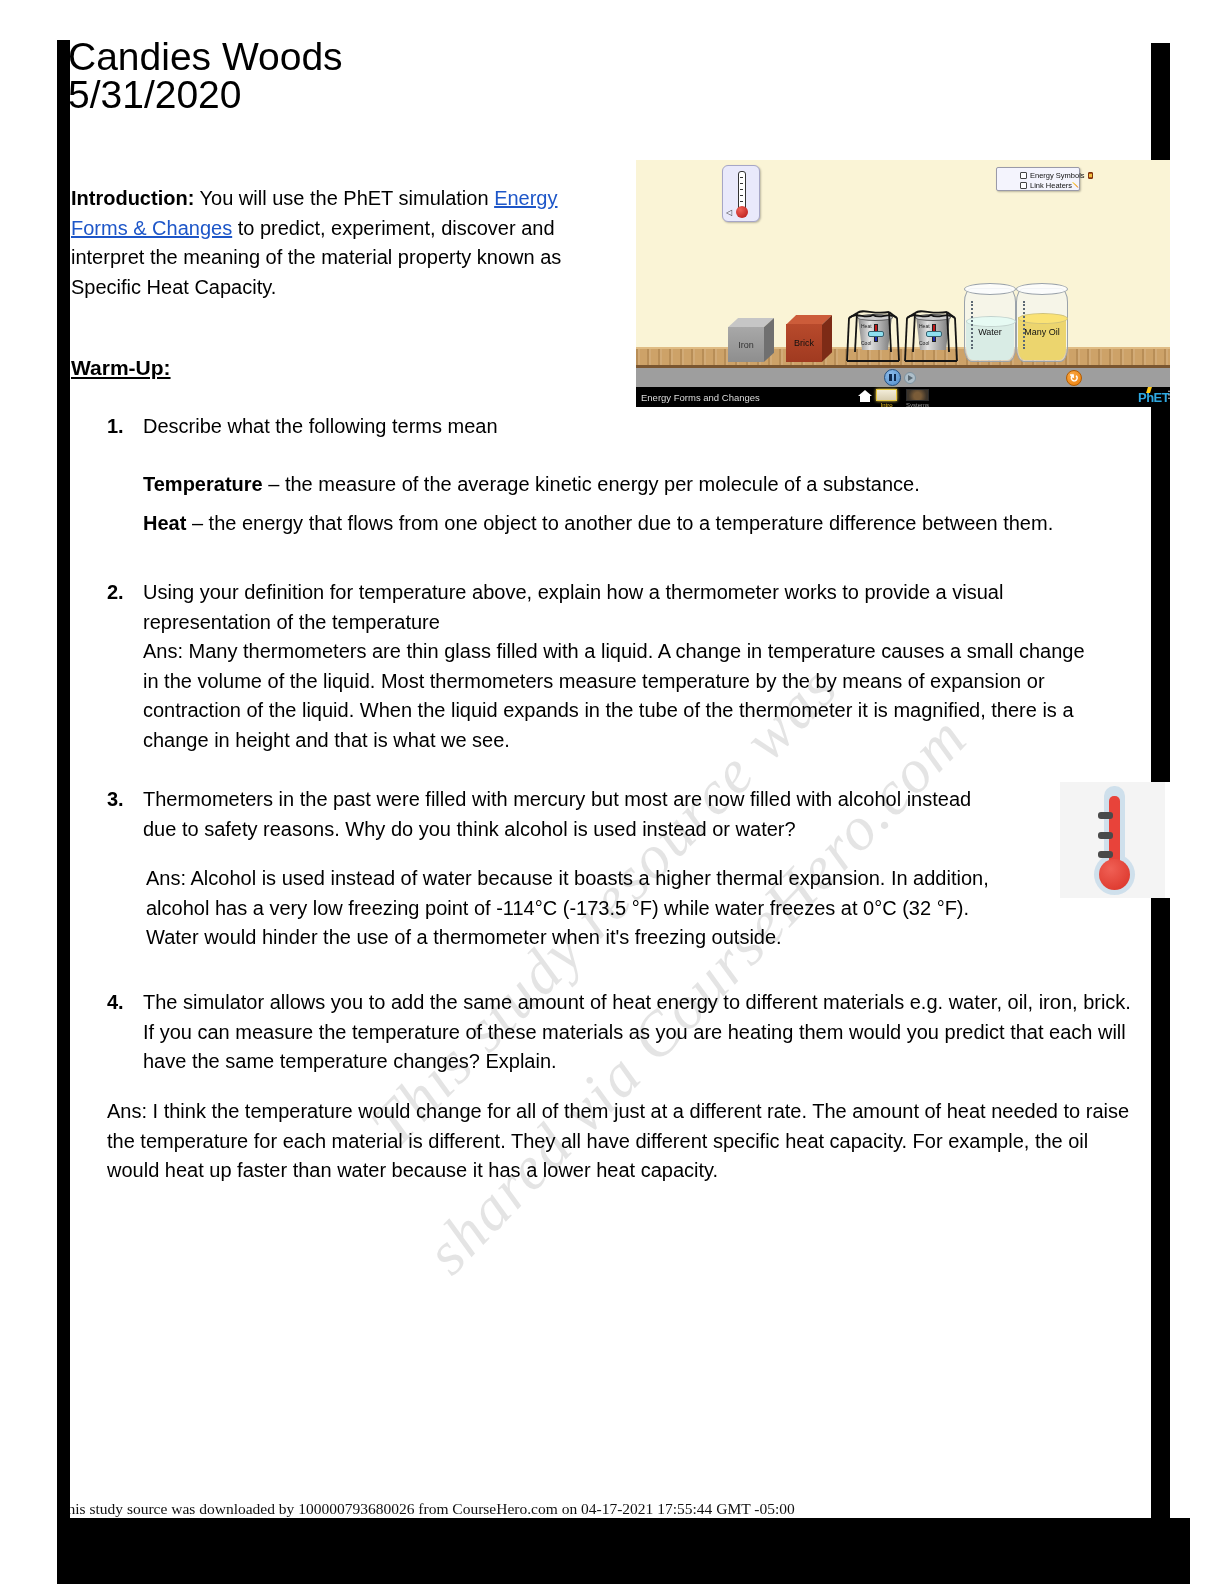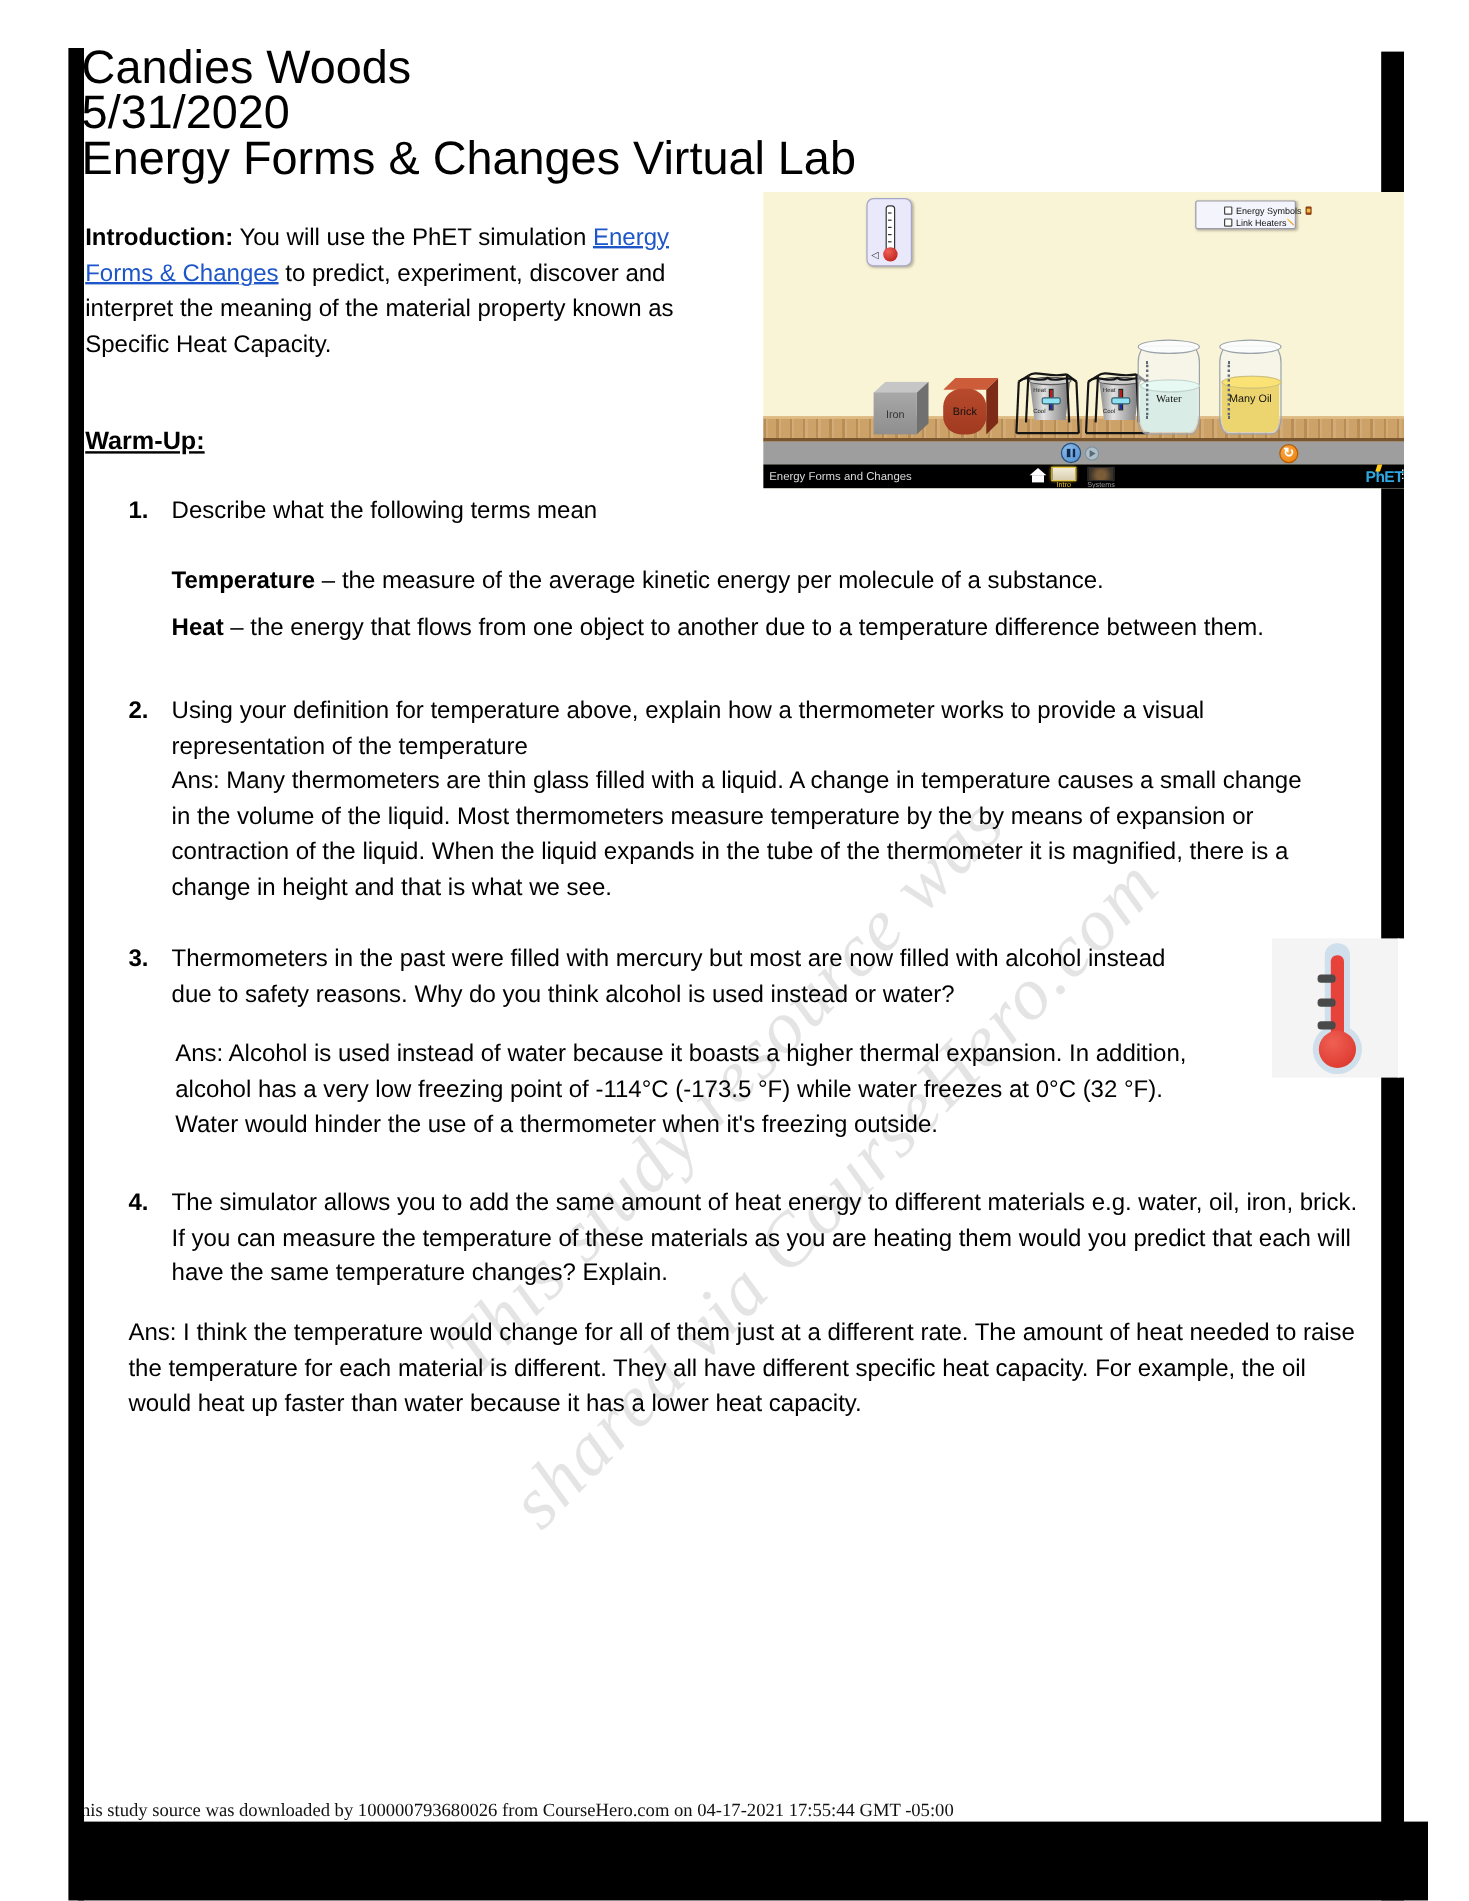--- a/index.html
+++ b/index.html
@@ -128,21 +128,20 @@
 <div class="page">
 
   <div class="watermark">
     <div>This study resource was</div>
     <div>shared via CourseHero.com</div>
   </div>
 
   <div class="doc hdr">
     <div>Candies Woods</div>
     <div>5/31/2020</div>
-    <div>Energy Forms &amp; Changes Virtual Lab</div>
   </div>
 
   <div class="doc body-txt intro"><b>Introduction:</b><span> You will use the PhET simulation </span><span class="link">Energy Forms &amp; Changes</span><span> to predict, experiment, discover and interpret the meaning of the material property known as Specific Heat Capacity.</span></div>
 
   <div class="doc warmup">Warm-Up:</div>
 
   <div class="doc body-txt qnum" style="top:412px;">1.</div>
   <div class="doc body-txt qtxt" style="top:412px; width:900px;">Describe what the following terms mean</div>
 
   <div class="doc body-txt qtxt" style="top:470px; width:1000px;"><b>Temperature</b><span> – the measure of the average kinetic energy per molecule of a substance.</span></div>
@@ -195,21 +194,21 @@
 
     <div class="cube iron" style="left:92px; top:158px;">
       <div class="top"></div>
         <div class="side"></div>
       <div class="front">Iron</div>
     </div>
 
     <div class="cube brick" style="left:150px; top:155px; height:47px;">
       <div class="top"></div>
         <div class="side"></div>
-      <div class="front" style="height:38px;border-radius:15px;">Brick</div>
+      <div class="front" style="height:38px;">Brick</div>
     </div>
 
     <div class="bucket" style="left:221px; top:154px;">
       <div class="bucket-body"></div>
         <div class="bucket-rim"></div>
       <span class="heater-lbl" style="top:9px;">Heat</span>
       <span class="heater-lbl" style="top:26px;">Cool</span>
       <div class="slider-track"></div>
       <div class="slider-handle"></div>
     </div>
@@ -242,21 +241,21 @@
           <path d="M45,14 L47,54"></path>
         <path d="M5,20 C13,13 21,22 29,17 C37,22 45,13 53,20"></path>
         <path d="M5,20 L3,63"></path>
           <path d="M53,20 L55,63"></path>
           <path d="M3,63 L55,63"></path>
         <path d="M5,20 L13,15"></path>
           <path d="M53,20 L45,14"></path>
       </svg>
     </div>
 
-    <div class="beaker" style="left:312px; top:128px;font-family:Liberation Serif, serif;">
+    <div class="beaker" style="left:328px; top:128px;">
       <div class="beaker-liquid" style="height:40px; background:#d9ece5;"></div>
       <div class="beaker-ticks"></div>
       <div class="beaker-label" style="top:38px;">Water</div>
       <div class="beaker-top"></div>
     </div>
 
     <div class="beaker" style="left:380px; top:128px;">
       <div class="beaker-liquid" style="height:43px; background:#ecd56e;"></div>
       <div class="beaker-ticks"></div>
       <div class="beaker-label" style="top:38px;">Many Oil</div>

